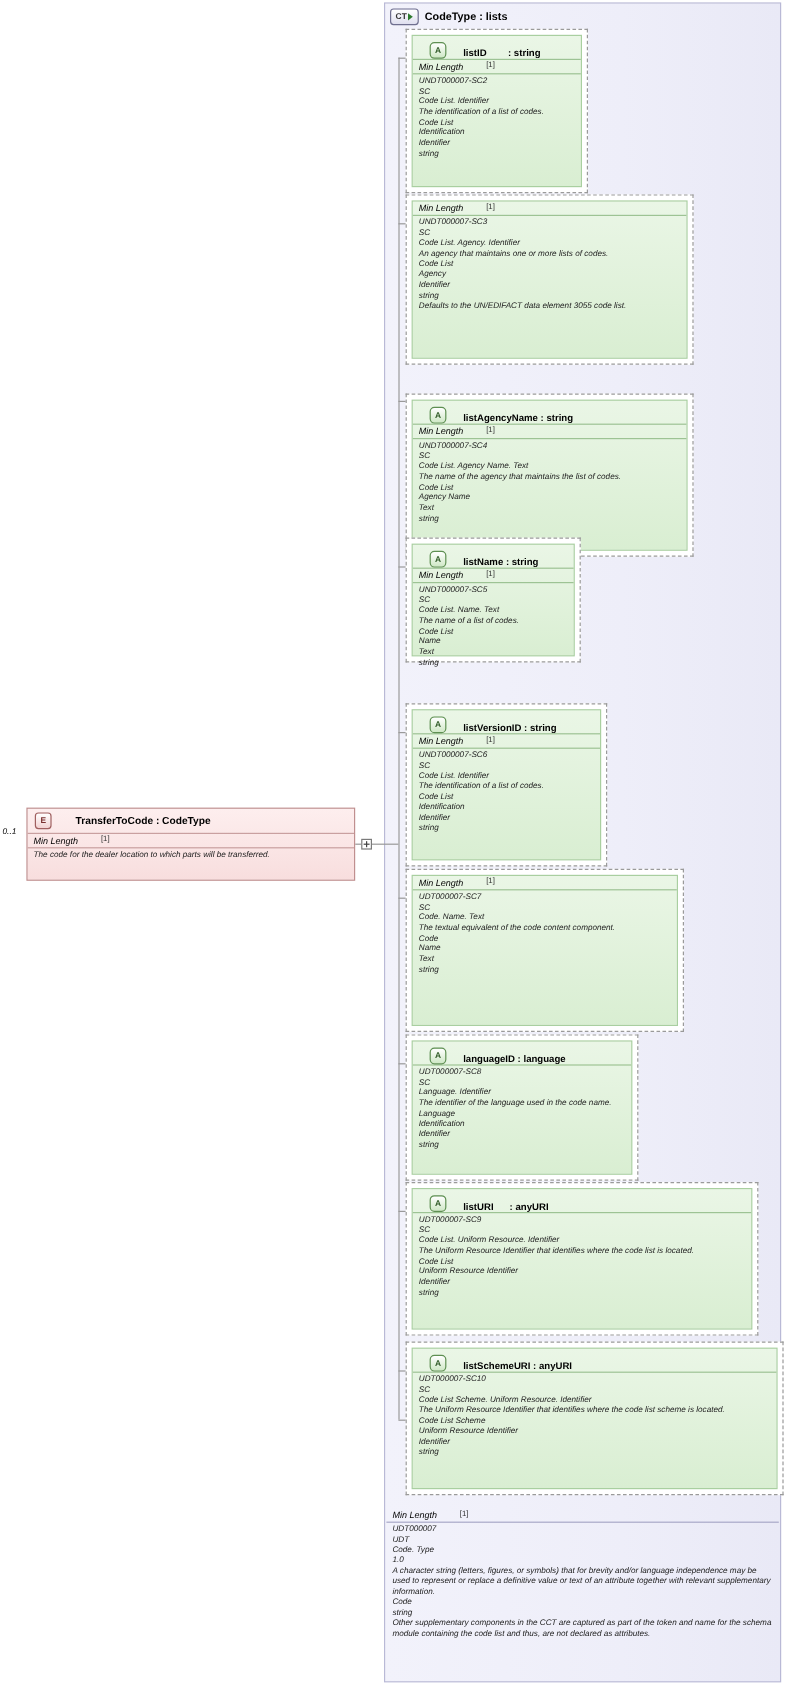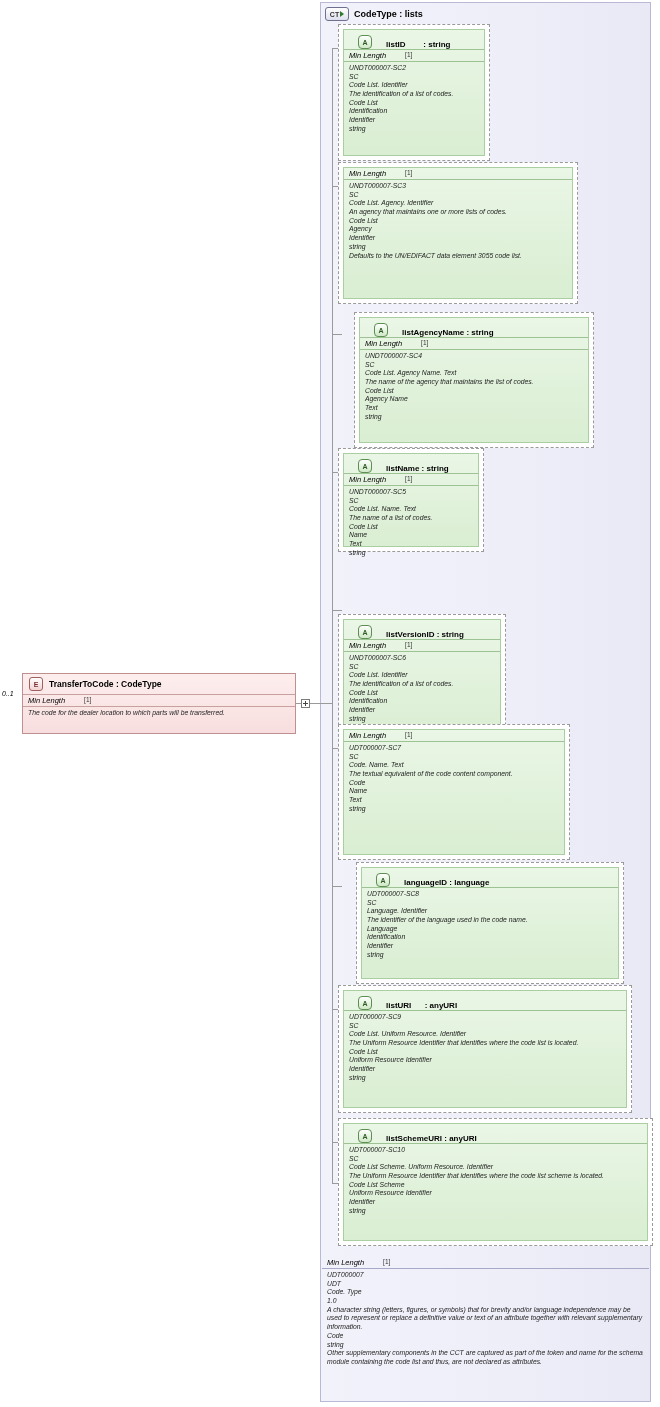--- a/index.html
+++ b/index.html
@@ -153,21 +153,21 @@
     width: 274px;
     height: 61px;
     border: 1px solid #c08f8f;
     background: linear-gradient(to bottom, #fdeeee 0%, #f8dede 100%);
     box-sizing: border-box;
   }
   .elem-head {
     height: 20px;
     display: flex;
     align-items: center;
-    gap: 6px;
+    gap: 20px;
     padding-left: 6px;
     border-bottom: 1px solid #c9a0a0;
   }
   .e-badge {
     width: 14px; height: 14px;
     border: 1px solid #a06060;
     border-radius: 3px;
     background: linear-gradient(to bottom, #ffffff, #f2d2d2);
     font-size: 7px;
     font-weight: bold;
@@ -295,21 +295,21 @@
 Code List. Agency. Identifier
 An agency that maintains one or more lists of codes.
 Code List
 Agency
 Identifier
 string
 Defaults to the UN/EDIFACT data element 3055 code list.</div>
     </div>
   </div>
 
-  <div class="attr" style="left:338px; top:312px; width:240px; height:136px;margin-left:16px;">
+  <div class="attr" style="left:338px; top:328px; width:240px; height:136px;">
     <div class="attr-inner">
       <div class="attr-head">
         <span class="a-badge">A</span>
         <span class="a-name">listAgencyName : string</span>
       </div>
       <div class="minlen-row">
         <span class="minlen">Min Length</span>
         <span class="card">[1]</span>
       </div>
       <div class="doc">UNDT000007-SC4
@@ -337,21 +337,21 @@
 SC
 Code List. Name. Text
 The name of a list of codes.
 Code List
 Name
 Text
 string</div>
     </div>
   </div>
 
-  <div class="attr" style="left:338px; top:614px; width:168px; height:136px;">
+  <div class="attr" style="left:338px; top:586px; width:168px; height:136px;">
     <div class="attr-inner">
       <div class="attr-head">
         <span class="a-badge">A</span>
         <span class="a-name">listVersionID : string</span>
       </div>
       <div class="minlen-row">
         <span class="minlen">Min Length</span>
         <span class="card">[1]</span>
       </div>
       <div class="doc">UNDT000007-SC6
@@ -375,21 +375,21 @@
 SC
 Code. Name. Text
 The textual equivalent of the code content component.
 Code
 Name
 Text
 string</div>
     </div>
   </div>
 
-  <div class="attr" style="left:338px; top:862px; width:268px; height:122px;margin-left:18px;">
+  <div class="attr" style="left:338px; top:862px; width:194px; height:122px;">
     <div class="attr-inner">
       <div class="attr-head">
         <span class="a-badge">A</span>
         <span class="a-name">languageID : language</span>
       </div>
       <div class="doc">UDT000007-SC8
 SC
 Language. Identifier
 The identifier of the language used in the code name.
 Language

